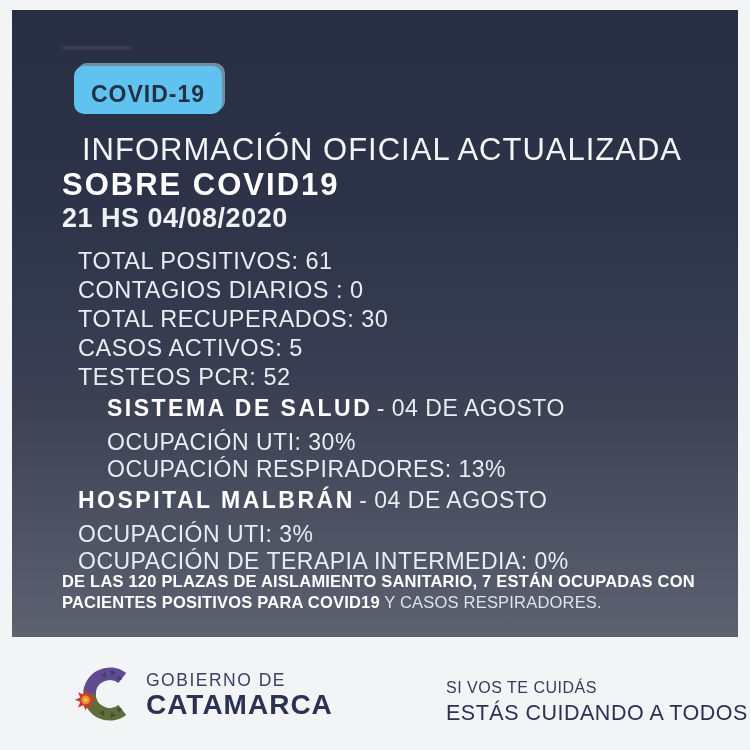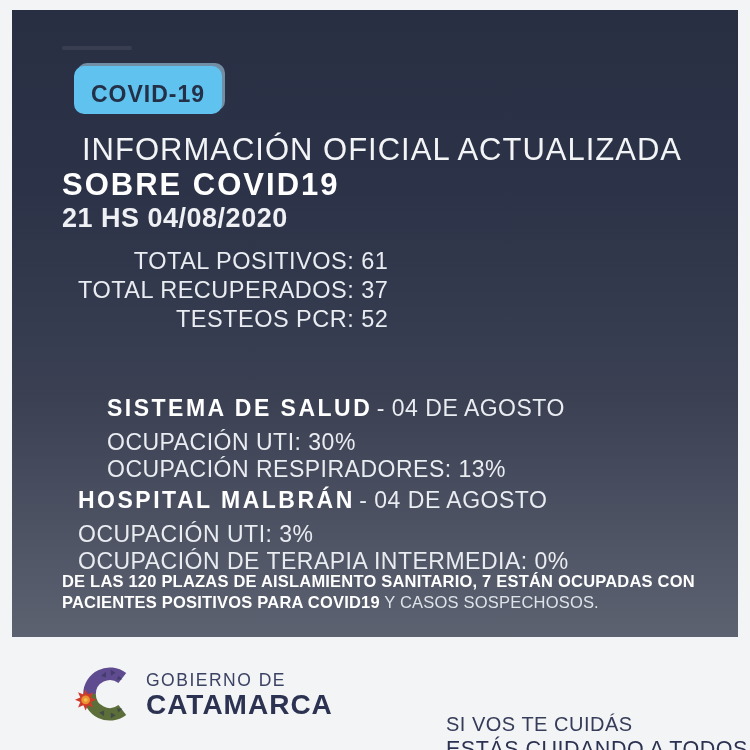--- a/index.html
+++ b/index.html
@@ -33,21 +33,21 @@
     color:#ffffff;font-size:31px;font-weight:700;letter-spacing:2px;white-space:nowrap;
   }
   .title-3{
     position:absolute;left:50px;top:193px;
     color:#eef0f4;font-size:27px;font-weight:700;letter-spacing:0.5px;white-space:nowrap;
   }
   .stats{
     position:absolute;left:66px;top:237px;
     color:#e9ecf1;font-size:23.5px;font-weight:400;letter-spacing:0.5px;
   }
-  .stats .stat-line{line-height:29px;white-space:nowrap;text-align:right;}
+  .stats .stat-line{line-height:29px;white-space:nowrap;}
   .section{position:absolute;left:66px;}
   .section-1{top:383px;margin-left:29px;}
   .section-2{top:475px;}
   .section-header{white-space:nowrap;line-height:30px;margin-bottom:3px;}
   .section-title{
     color:#ffffff;font-size:23px;font-weight:700;letter-spacing:2.5px;
   }
   .section-date{
     color:#e9ecf1;font-size:23px;font-weight:400;letter-spacing:0.5px;
   }
@@ -64,21 +64,21 @@
   .brand{position:absolute;left:60px;top:26px;display:flex;align-items:center;}
   .brand-text{margin-left:10px;display:flex;flex-direction:column;}
   .brand-top{
     color:#3c4263;font-size:17.5px;font-weight:400;letter-spacing:1.5px;line-height:20px;white-space:nowrap;
   }
   .brand-name{
     color:#2c3252;font-size:28px;font-weight:700;letter-spacing:1px;line-height:30px;white-space:nowrap;
   }
   .slogan{position:absolute;left:432px;top:40px;}
   .slogan-1{
-    color:#363c59;font-size:20px;font-weight:400;letter-spacing:0.5px;line-height:22px;white-space:nowrap;margin-top:36px;
+    color:#363c59;font-size:16px;font-weight:400;letter-spacing:0.5px;line-height:22px;white-space:nowrap;
   }
   .slogan-2{
     color:#2c3252;font-size:21.5px;font-weight:400;letter-spacing:0.5px;line-height:24px;margin-top:2px;white-space:nowrap;
   }
 </style>
 </head>
 <body>
 
 <div class="page">
 
@@ -86,21 +86,23 @@
     <div class="card-streak"></div>
 
     <div class="badge">COVID-19</div>
 
     <div class="title-1">INFORMACIÓN OFICIAL ACTUALIZADA</div>
     <div class="title-2">SOBRE COVID19</div>
     <div class="title-3">21 HS 04/08/2020</div>
 
     <div class="stats">
       <div class="stat-line">TOTAL POSITIVOS: 61</div>
-      <div class="stat-line">TOTAL RECUPERADOS: 37</div>
+      <div class="stat-line">CONTAGIOS DIARIOS : 0</div>
+      <div class="stat-line">TOTAL RECUPERADOS: 30</div>
+      <div class="stat-line">CASOS ACTIVOS: 5</div>
       <div class="stat-line">TESTEOS PCR: 52</div>
     </div>
 
     <div class="section section-1">
       <div class="section-header">
         <span class="section-title">SISTEMA DE SALUD</span>
         <span class="section-date">- 04 DE AGOSTO</span>
       </div>
       <div class="occ-line">OCUPACIÓN UTI: 30%</div>
       <div class="occ-line">OCUPACIÓN RESPIRADORES: 13%</div>
@@ -108,21 +110,21 @@
 
     <div class="section section-2">
       <div class="section-header">
         <span class="section-title">HOSPITAL MALBRÁN</span>
         <span class="section-date">- 04 DE AGOSTO</span>
       </div>
       <div class="occ-line">OCUPACIÓN UTI: 3%</div>
       <div class="occ-line">OCUPACIÓN DE TERAPIA INTERMEDIA: 0%</div>
     </div>
 
-    <div class="note"><span class="note-bold">DE LAS 120 PLAZAS DE AISLAMIENTO SANITARIO, 7 ESTÁN OCUPADAS CON PACIENTES POSITIVOS PARA COVID19</span><span class="note-regular"> Y CASOS SOSPECHOSOS.</span></div>
+    <div class="note"><span class="note-bold">DE LAS 120 PLAZAS DE AISLAMIENTO SANITARIO, 7 ESTÁN OCUPADAS CON PACIENTES POSITIVOS PARA COVID19</span><span class="note-regular"> Y CASOS RESPIRADORES.</span></div>
   </div>
 
   <div class="footer">
 
     <div class="brand">
       <svg width="62" height="64" viewBox="0 0 64 66">
 
         <path d="M 49.9 15.5 A 21 21 0 0 0 16 32" fill="none" stroke="#5f4b8f" stroke-width="13"></path>
 
         <path d="M 16 32 A 21 21 0 0 0 49.9 48.5" fill="none" stroke="#5c6e3a" stroke-width="13"></path>

